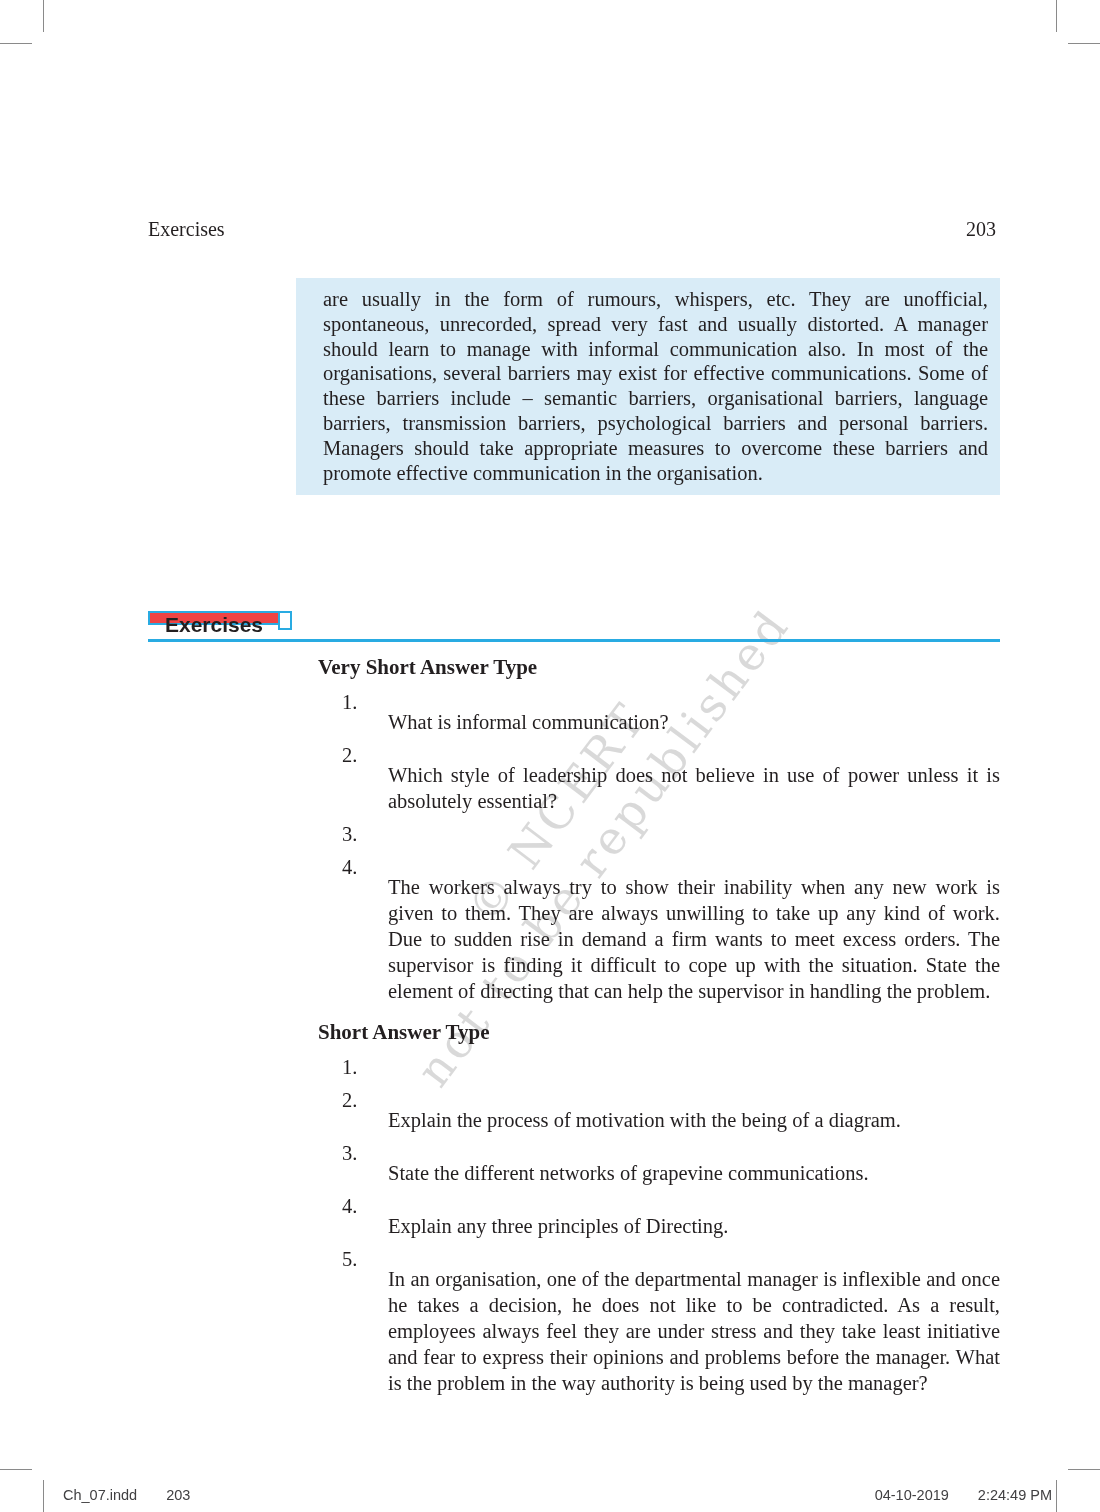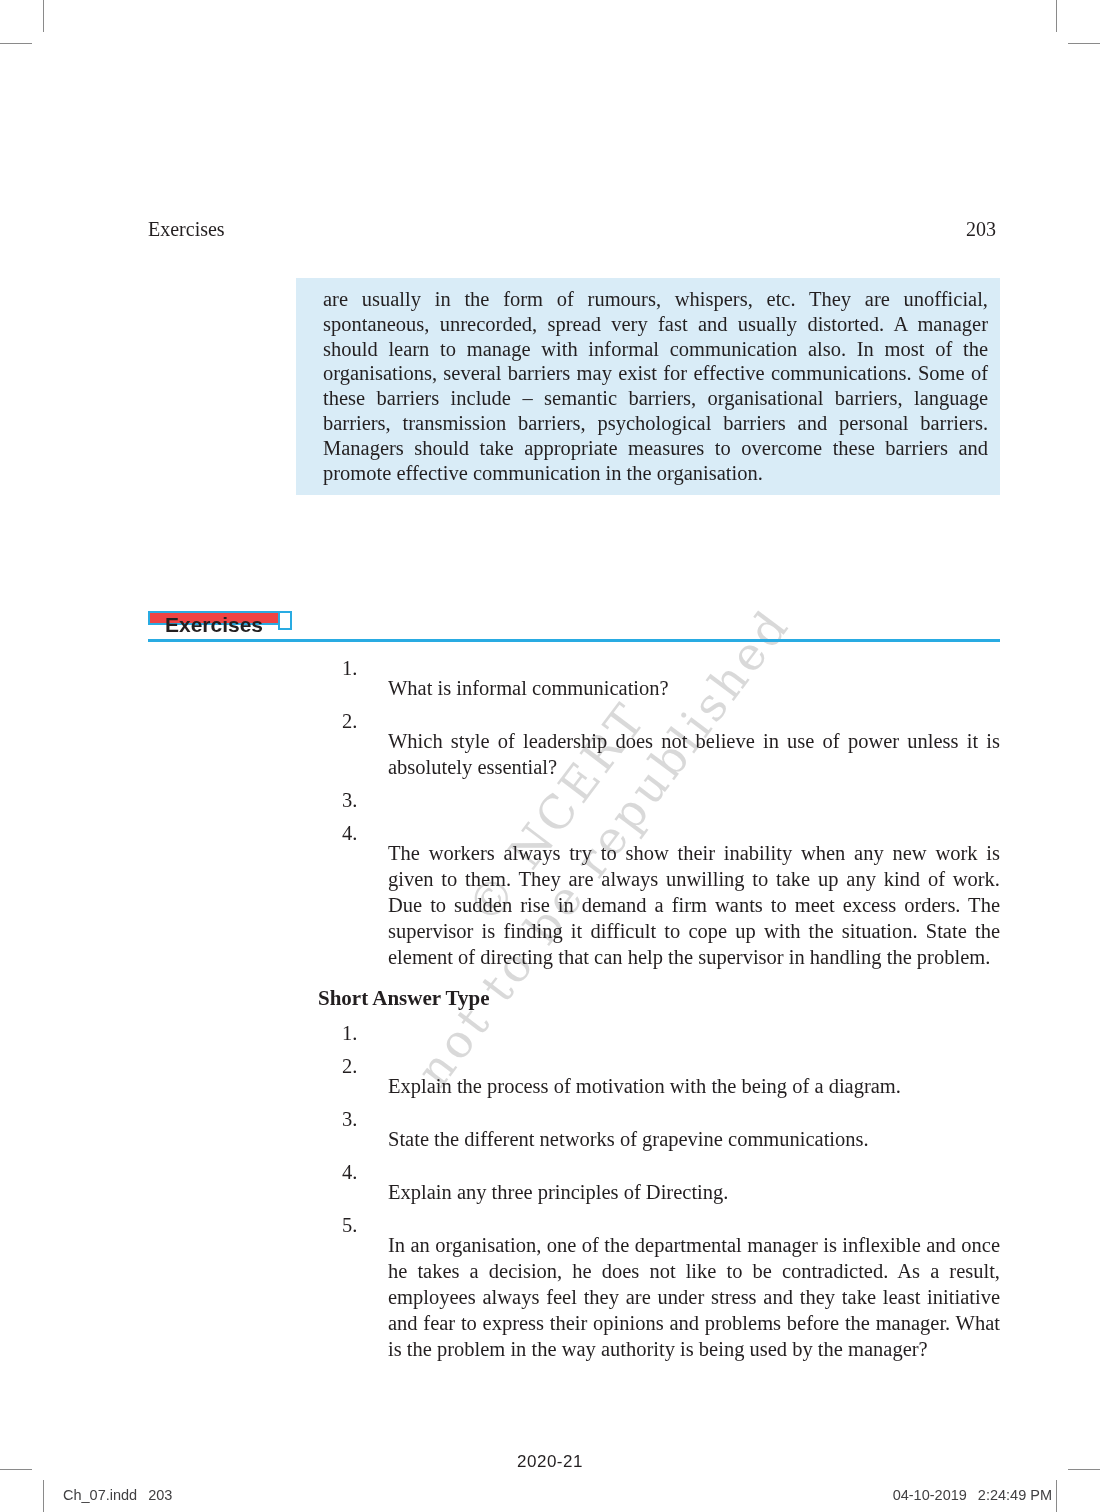--- a/index.html
+++ b/index.html
@@ -95,21 +95,21 @@
     text-align:center;
     font-family:"Liberation Sans", sans-serif;
     font-size:17px;letter-spacing:.5px;color:var(--ink);z-index:1;
   }
   .print-footer{
     position:absolute;left:63px;top:1487px;width:989px;
     display:flex;justify-content:space-between;
     font-family:"Liberation Sans", sans-serif;
     font-size:14.5px;color:var(--print-ink);z-index:1;
   }
-  .print-footer .grp{display:flex;gap:11px;}
+  .print-footer .grp{display:flex;gap:29px;}
 </style>
 </head>
 <body>
 
 <div class="page">
 
   <div class="mark v tl-v"></div>
   <div class="mark h tl-h"></div>
   <div class="mark v tr-v"></div>
   <div class="mark h tr-h"></div>
@@ -131,20 +131,21 @@
   <div class="highlight-box">are usually in the form of rumours, whispers, etc. They are unofficial, spontaneous, unrecorded, spread very fast and usually distorted. A manager should learn to manage with informal communication also. In most of the organisations, several barriers may exist for effective communications. Some of these barriers include – semantic barriers, organisational barriers, language barriers, transmission barriers, psychological barriers and personal barriers. Managers should take appropriate measures to overcome these barriers and promote effective communication in the organisation.</div>
 
   <div class="exercises-rule"></div>
   <div class="exercises-notch"></div>
   <div class="exercises-tab">
     <span>Exercises</span>
   </div>
 
   <div class="content">
 
+    <h2>Very Short Answer Type</h2>
 
     <div class="q">
       <span class="num">1.</span>
       <span class="qtext">What is informal communication?</span>
     </div>
     <div class="q">
       <span class="num">2.</span>
       <span class="qtext">Which style of leadership does not believe in use of power unless it is absolutely essential?</span>
     </div>
     <div class="q">
@@ -172,21 +173,20 @@
       <span class="num">4.</span>
       <span class="qtext">Explain any three principles of Directing.</span>
     </div>
     <div class="q">
       <span class="num">5.</span>
       <span class="qtext">In an organisation, one of the departmental manager is inflexible and once he takes a decision, he does not like to be contradicted. As a result, employees always feel they are under stress and they take least initiative and fear to express their opinions and problems before the manager. What is the problem in the way authority is being used by the manager?</span>
     </div>
 
   </div>
 
-  <div class="year-footer">2020-21</div>
 
   <div class="print-footer">
     <span class="grp">
       <span>Ch_07.indd</span>
       <span>203</span>
     </span>
     <span class="grp">
       <span>04-10-2019</span>
       <span>2:24:49 PM</span>
     </span>

